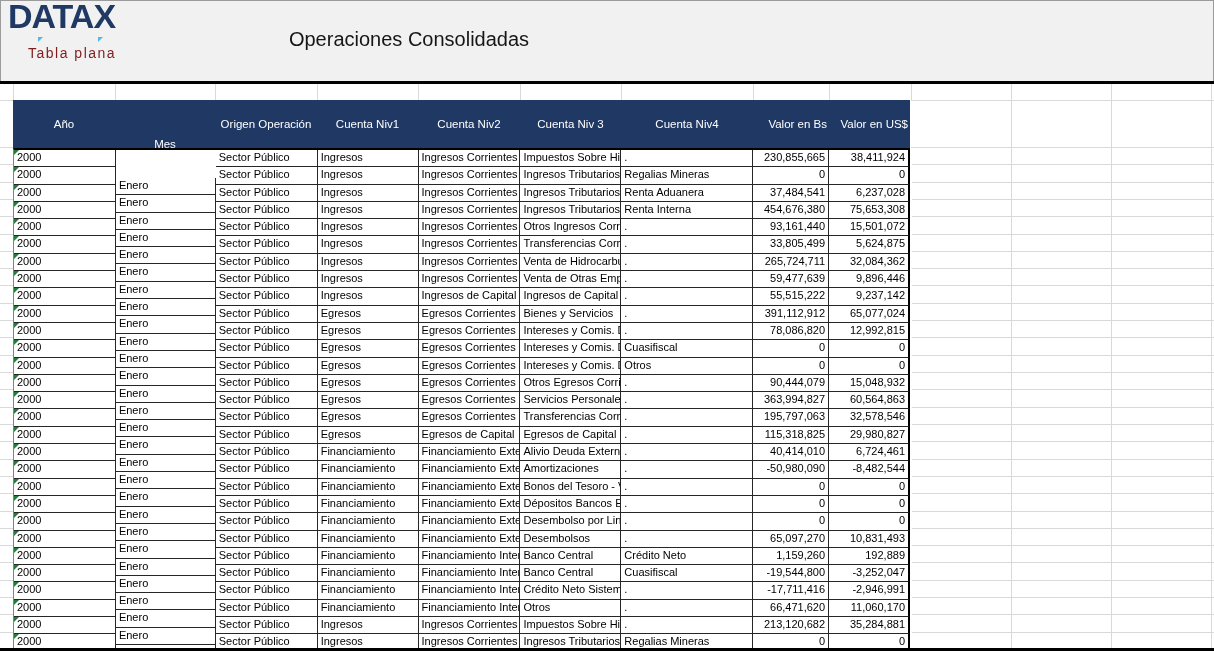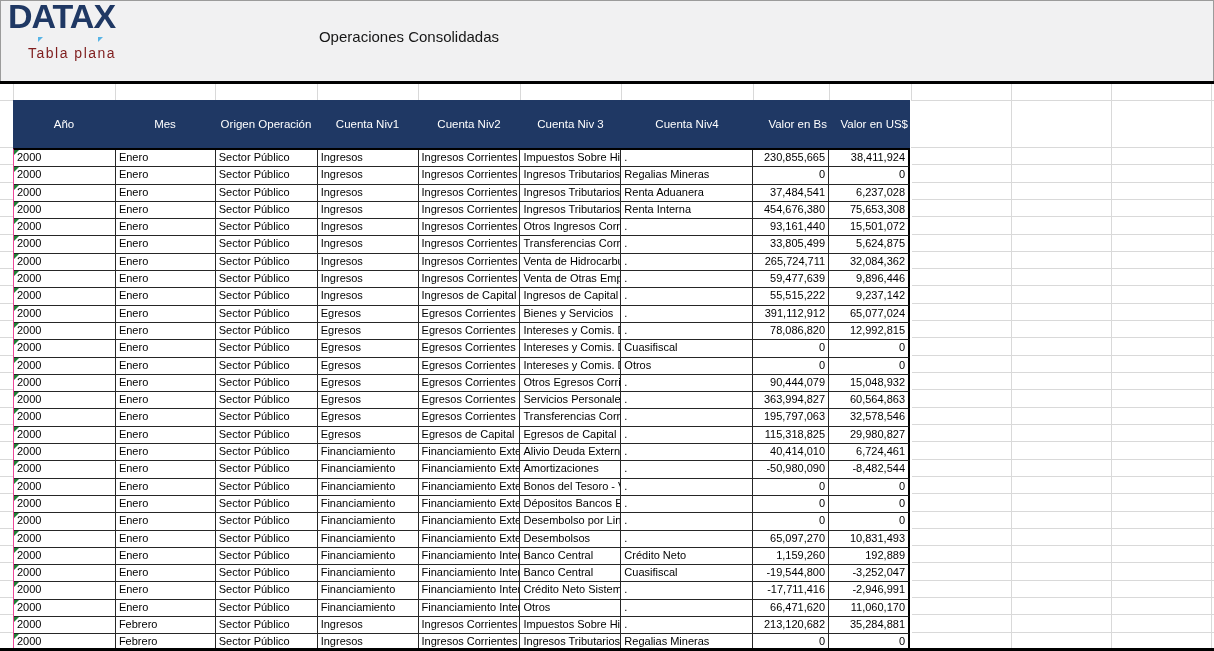--- a/index.html
+++ b/index.html
@@ -24,21 +24,21 @@
     border-top:5px solid #58b4e6;border-right:5px solid transparent;
   }
   .tick-a1{left:37px;}
   .tick-a2{left:97px;}
   .brand-sub{
     position:absolute;left:27px;top:44px;
     font-size:14px;letter-spacing:1.5px;color:#7f1d1d;
   }
   .doc-title{
     position:absolute;left:100px;top:27px;width:616px;text-align:center;
-    font-size:15px;color:#161616;
+    font-size:20px;color:#161616;
   }
   
   .gv{position:absolute;width:1px;background:#d9d9d9;}
   .gh{position:absolute;height:1px;background:#d9d9d9;}
   .hgrid{
     position:absolute;width:13px;
     background:repeating-linear-gradient(to bottom,
       transparent 0px,transparent 16.31px,#d9d9d9 16.31px,#d9d9d9 17.31px);
   }
   
@@ -63,21 +63,21 @@
     white-space:nowrap;overflow:hidden;padding:0 1px 0 3px;
   }
   .tcell.num{text-align:right;padding-right:3px;}
   .tcell.c8{border-right:2px solid #000;}
   .trow .c0{position:relative;}
   .trow .c0::before{
     content:'';position:absolute;left:0;top:0;width:0;height:0;
     border-top:5px solid #217e37;border-right:5px solid transparent;
   }
   
-  .c0{width:102px;} .c1{width:100px;} .c2{width:102px;} .c3{width:101px;}
+  .c0{width:102px;} .c1{width:100px;margin-top:28px;} .c2{width:102px;} .c3{width:101px;}
   .c4{width:102px;} .c5{width:101px;} .c6{width:132px;} .c7{width:76px;}
   .c8{width:81px;}
   .bottom-edge{position:absolute;left:0;top:648px;width:1214px;height:3px;background:#000;}
 </style>
 </head>
 <body>
 
 <div class="banner">
   <div class="brand">DATAX</div>
   <span class="brand-tick tick-a1"></span>

